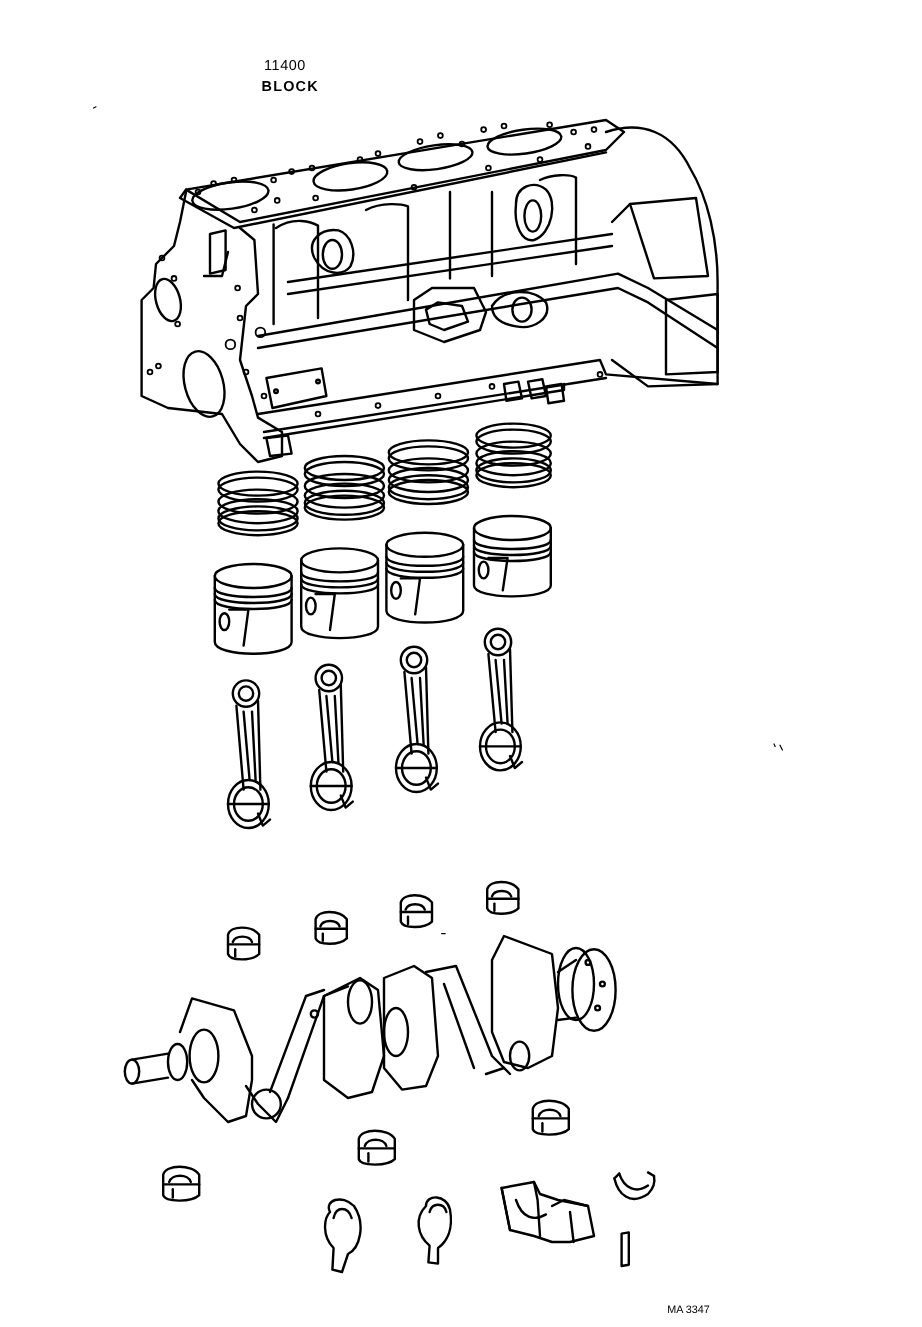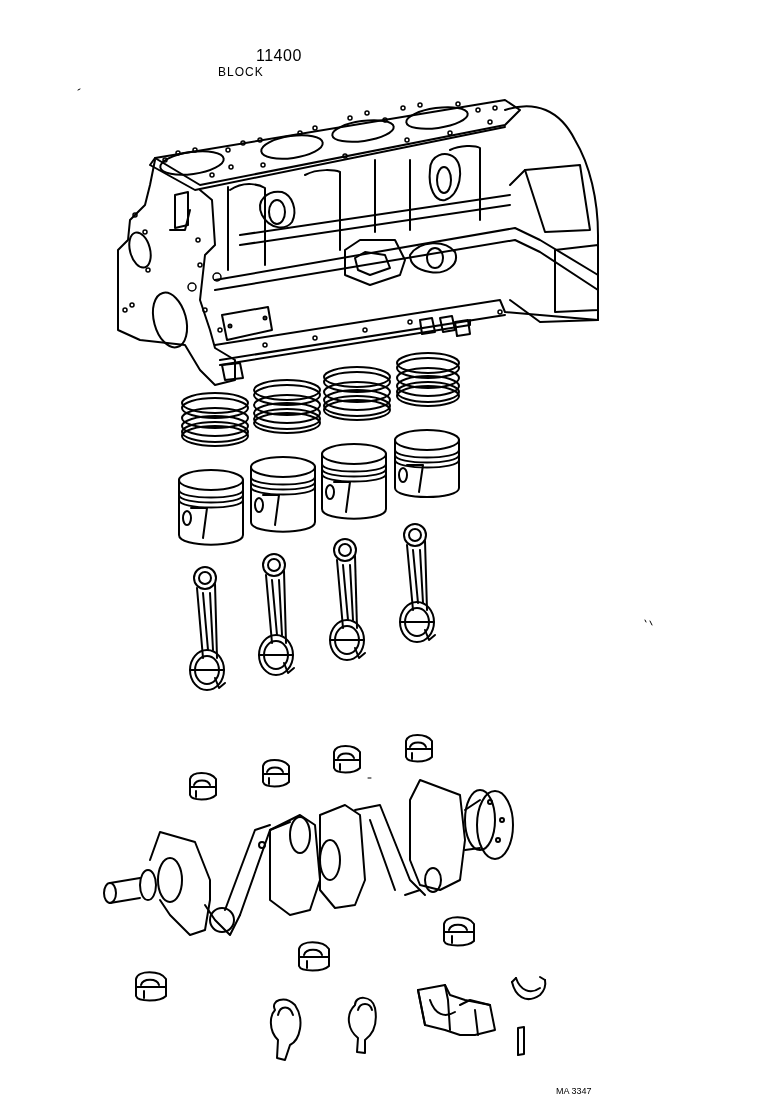--- a/index.html
+++ b/index.html
@@ -1,19 +1,19 @@
 <!DOCTYPE html>
 <html><head>
 <meta charset="utf-8">
 <style>
   html, body { margin:0; padding:0; background:#ffffff; }
   body { width:768px; height:1106px; position:relative; overflow:hidden; font-family:"Liberation Sans", sans-serif; }
   .label { position:absolute; color:#000; font-family:"Liberation Sans", sans-serif; }
-  #part-number { left:220px; top:47px; font-size:16px; letter-spacing:0.5px;margin-left:36px; }
-  #part-name { left:218px; top:65px; font-size:12px; font-weight:normal; letter-spacing:1px; }
+  #part-number { left:220px; top:47px; font-size:12px; letter-spacing:0.5px; }
+  #part-name { left:218px; top:65px; font-size:12px; font-weight:bold; letter-spacing:1px; }
   #drawing-code { left:556px; top:1086px; font-size:9px; }
   svg#diagram { position:absolute; left:0; top:0; }
   svg#diagram * { vector-effect:non-scaling-stroke; }
 </style>
 </head>
 <body>
 
 <div class="label" id="part-number">11400</div>
 <div class="label" id="part-name">BLOCK</div>
 <div class="label" id="drawing-code">MA 3347</div>

